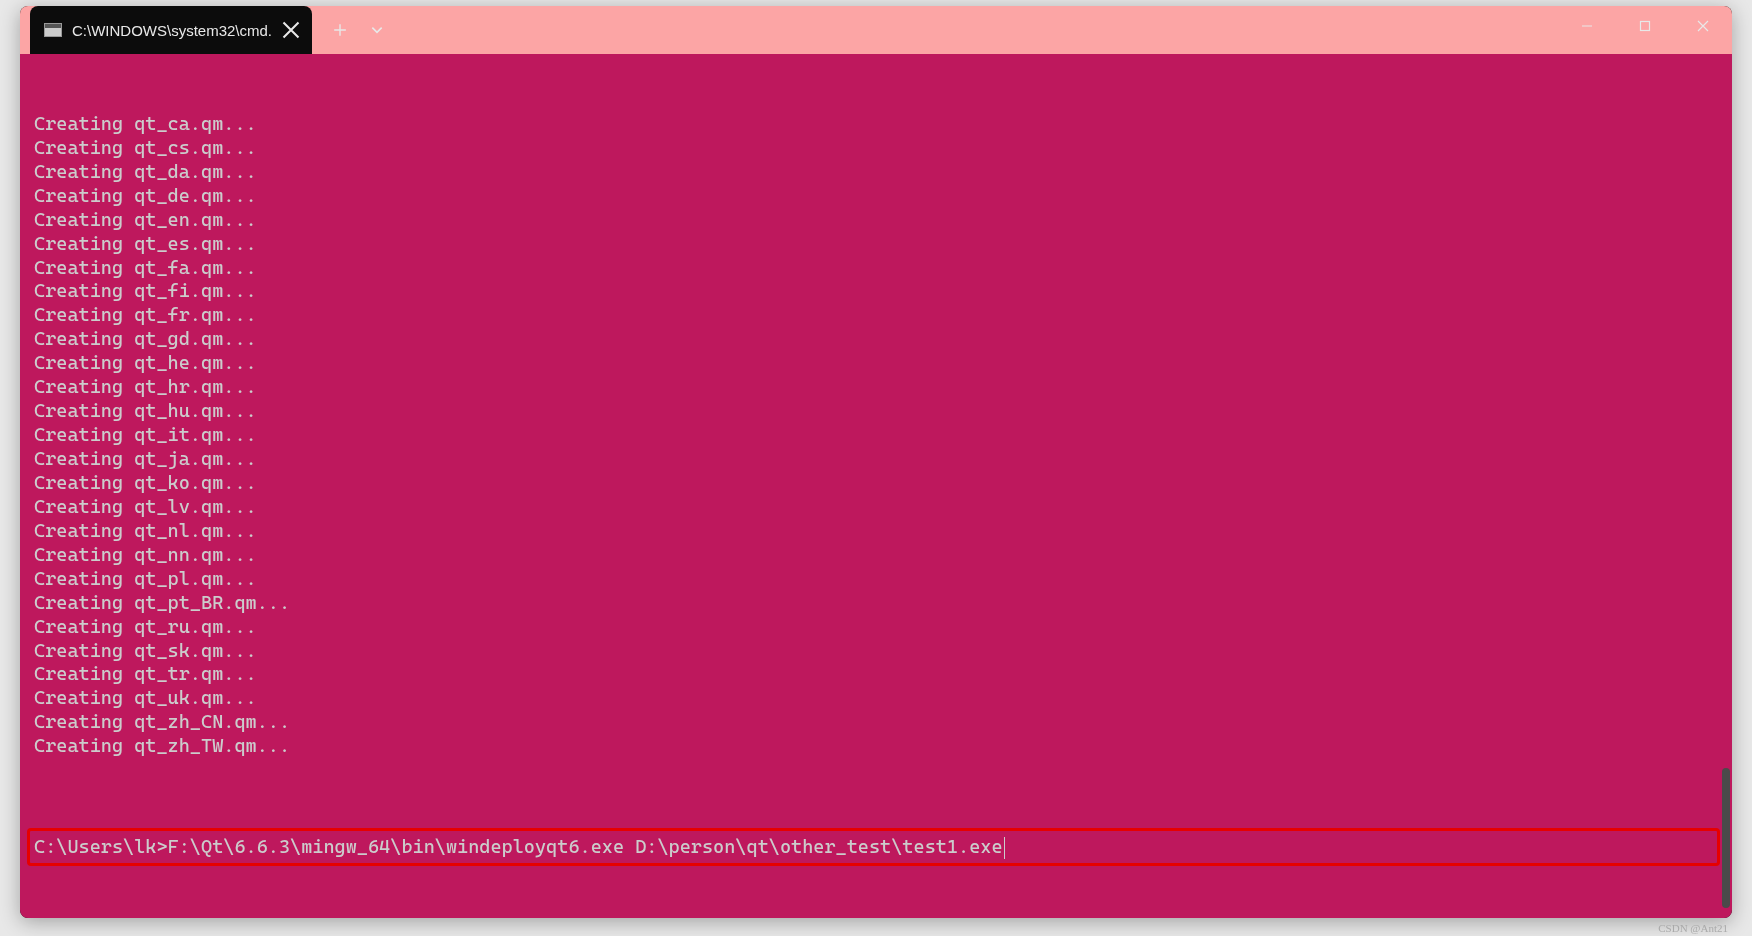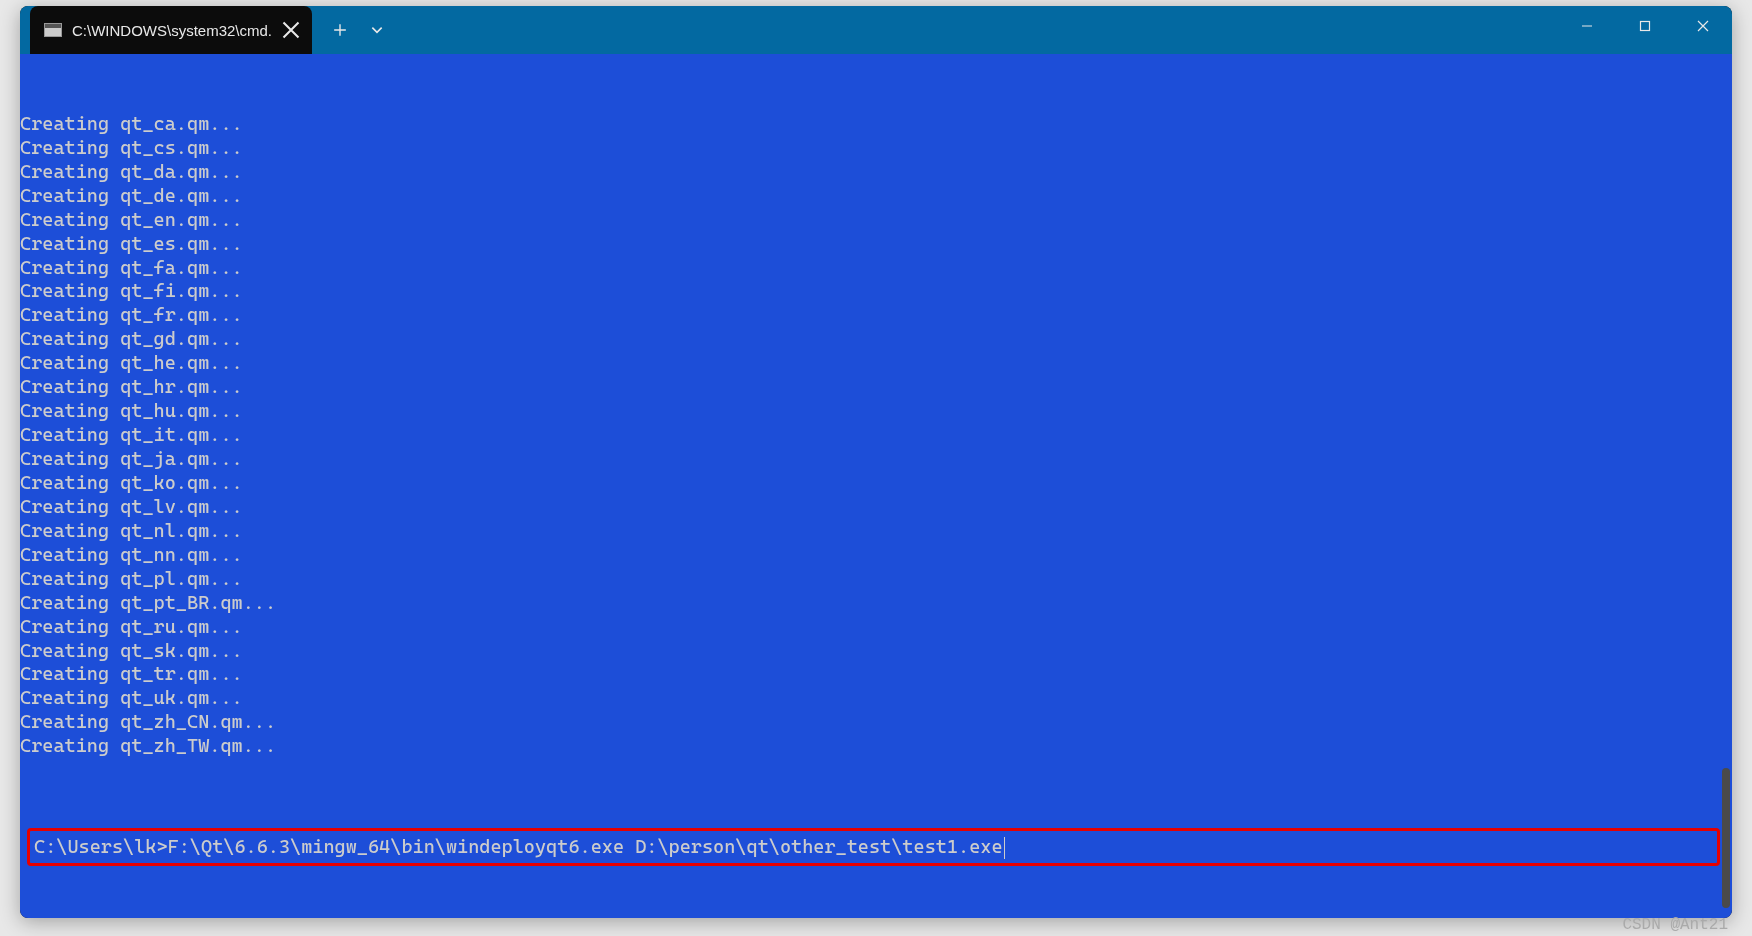--- a/index.html
+++ b/index.html
@@ -19,21 +19,21 @@
     bottom: 18px;
     background: #0c0c0c;
     border-radius: 8px;
     display: flex;
     flex-direction: column;
     box-shadow: 0 4px 20px rgba(0,0,0,0.3);
     overflow: hidden;
   }
   .titlebar {
     height: 48px;
-    background: #0369a1;
+    background: #fca5a5;
     display: flex;
     align-items: center;
     flex-shrink: 0;
     position: relative;
   }
   .tab {
     height: 48px;
     background: #0c0c0c;
     border-top-left-radius: 8px;
     border-top-right-radius: 8px;
@@ -111,22 +111,22 @@
     height: 40px;
     display: flex;
     align-items: center;
     justify-content: center;
     color: #e8e8e8;
     cursor: pointer;
   }
   .win-btn svg { width: 12px; height: 12px; stroke: currentColor; fill: none; stroke-width: 1.2; }
   .terminal-body {
     flex: 1;
-    background: #1d4ed8;
-    padding: 10px 6px 6px 0;
+    background: #be185d;
+    padding: 10px 6px 6px 14px;
     color: #cccccc;
     font-size: 19px;
     line-height: 1.26;
     font-family: Consolas, "Cascadia Mono", monospace;
     white-space: pre;
     overflow: hidden;
     position: relative;
   }
   .output-line { display: block; }
   .prompt-box {
@@ -163,23 +163,23 @@
     width: 8px;
     background: #4a4a4a;
     border-radius: 4px;
     bottom: 0;
     height: 140px;
   }
   .watermark {
     position: absolute;
     bottom: 2px;
     right: 24px;
-    font-size: 16px;
+    font-size: 11px;
     color: #aaa;
-    font-family: Liberation Mono, monospace;
+    font-family: Liberation Serif, serif;
     text-align: center;
   }
 </style>
 </head>
 <body>
 
 <div class="window">
   <div class="titlebar">
     <div class="tab">
       <span class="tab-icon"></span>

